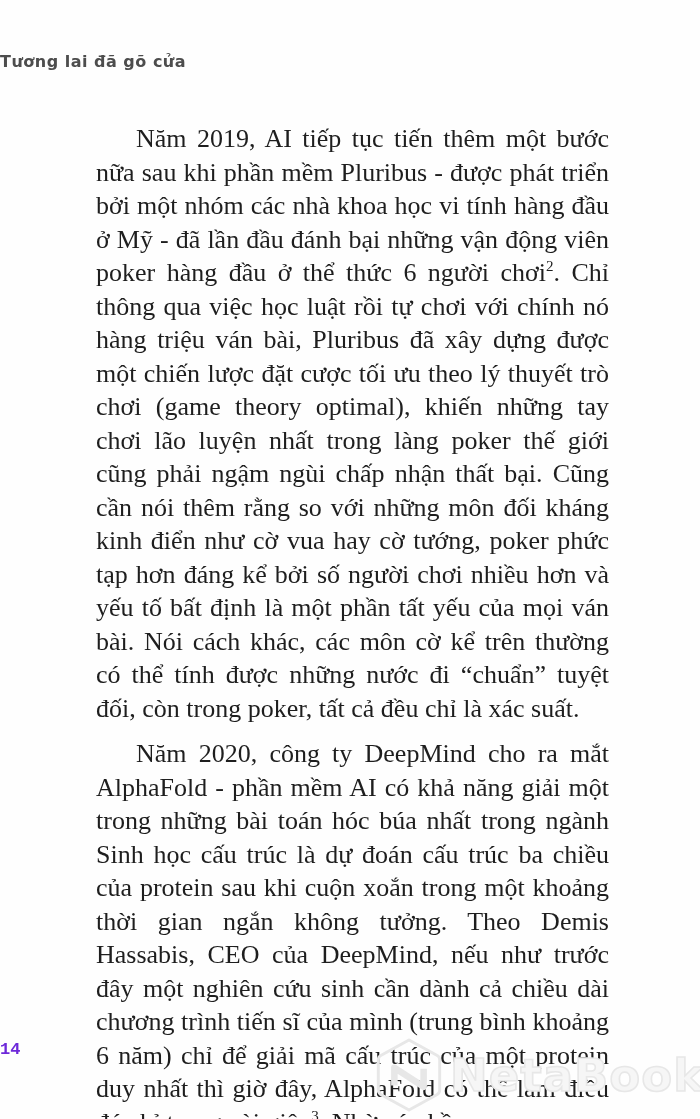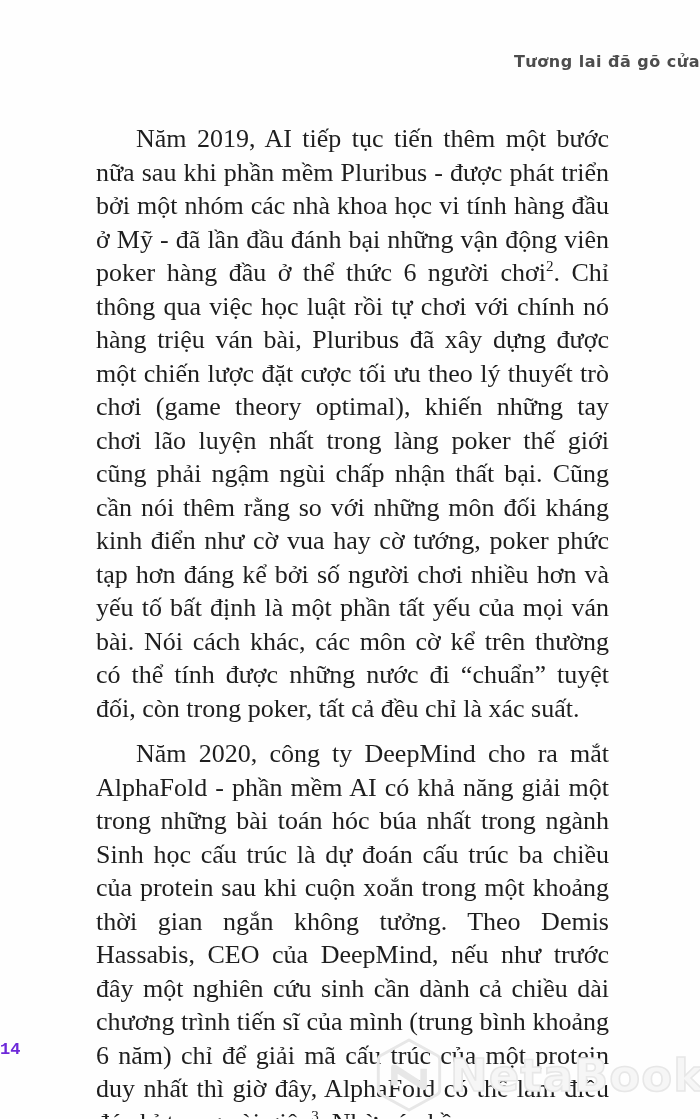--- a/index.html
+++ b/index.html
@@ -13,21 +13,21 @@
   .page {
     position: absolute;
     inset: 0;
     background: #fefefe;
   }
   .running-header {
     position: absolute;
     top: 52px;
     left: 0;
     width: 100%;
-    text-align: right;
+    text-align: left;
     font-family: "DejaVu Sans", sans-serif;
     font-size: 16px;
     font-weight: 600;
     letter-spacing: 0.5px;
     color: #4d4d4d;
   }
   .body-text {
     position: absolute;
     top: 110px;
     left: 84px;

